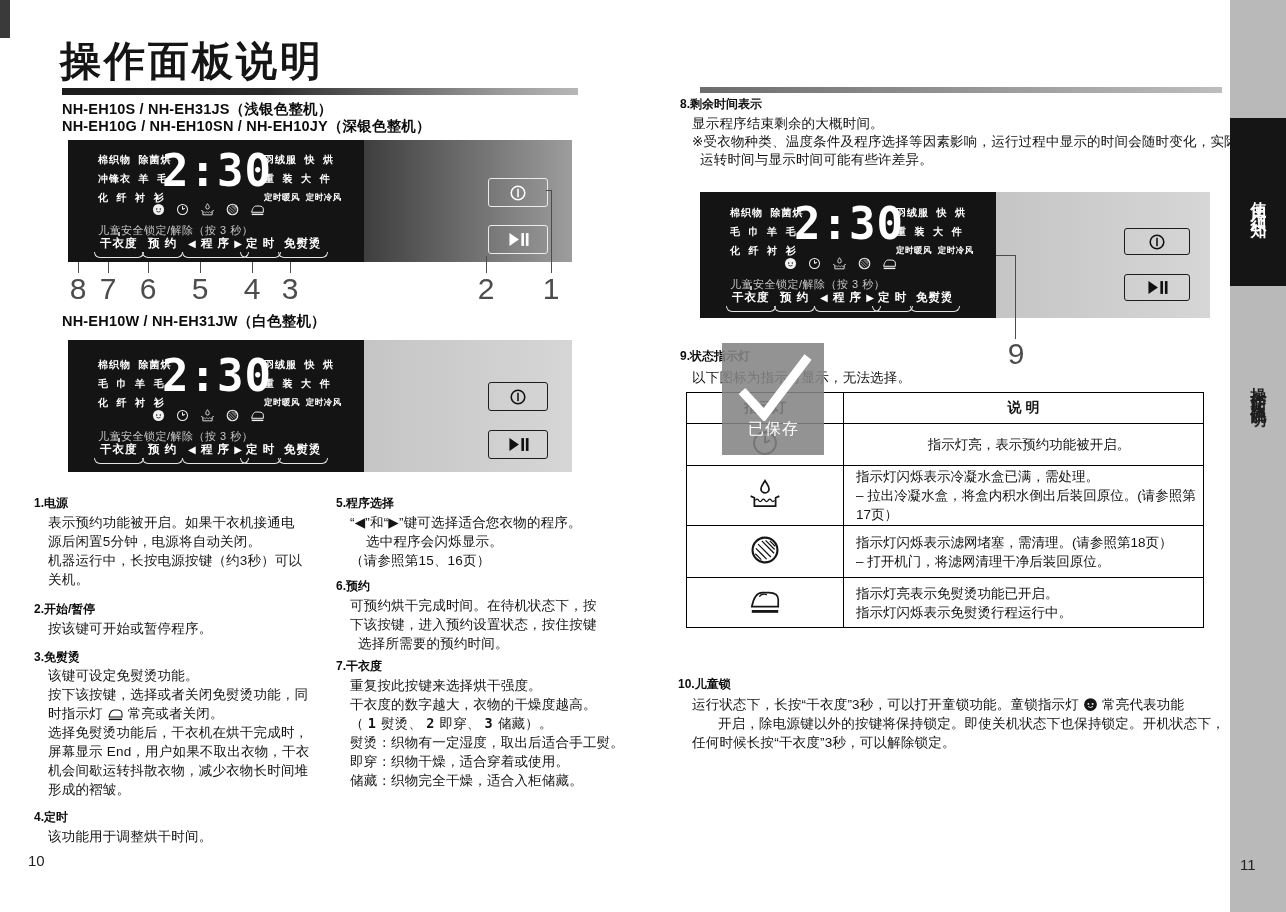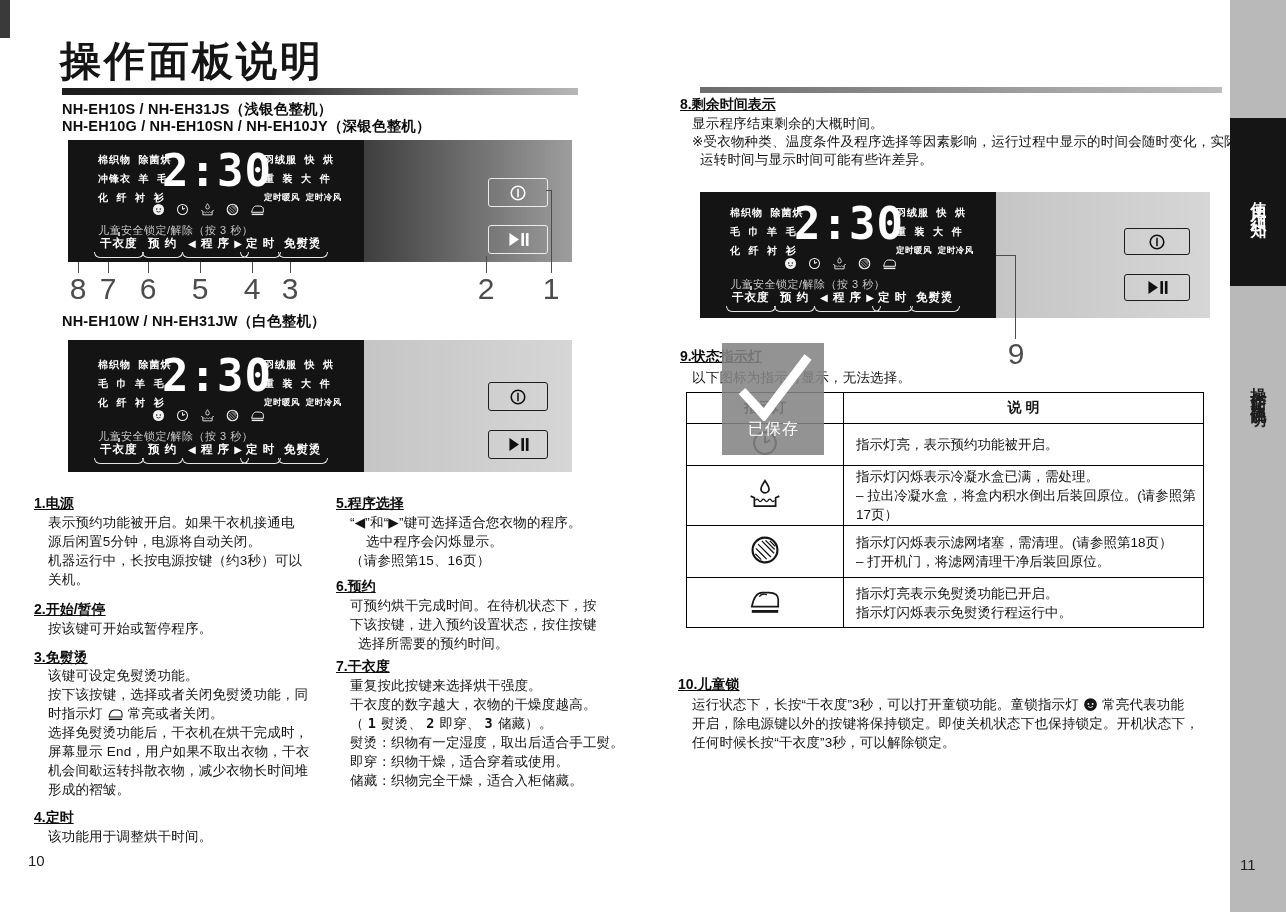--- a/index.html
+++ b/index.html
@@ -29,21 +29,21 @@
   .pbtn::after{content:"";position:absolute;left:-4px;right:-4px;bottom:0;height:5px;
         border:1.2px solid #e6e6e6;border-top:none;border-radius:0 0 6px 6px;}
   .pbtn .arr{font-family:"DejaVu Sans",sans-serif;font-size:10px;}
   .hwbtn{position:absolute;display:flex;align-items:center;justify-content:center;border-radius:3px;}
   .hwbtn.light{border:1.7px solid #ececec;color:#fff;}
   .hwbtn.dark{border:1.7px solid #1c1c1c;color:#101010;}
   
   .c-num{position:absolute;width:28px;text-align:center;font-size:30px;color:#4c4c4c;}
   .c-line{position:absolute;background:#4c4c4c;}
   
-  .sec-h{position:absolute;font-size:14px;font-weight:bold;color:#0d0d0d;text-decoration:underline;}
+  .sec-h{position:absolute;font-size:12px;font-weight:bold;color:#0d0d0d;}
   .txt{position:absolute;font-size:13.5px;color:#141414;letter-spacing:0.2px;white-space:nowrap;}
   .seg{font-family:"DejaVu Sans Mono",monospace;font-weight:bold;margin:0 5px 0 4px;}
   .inline-ic{display:inline-block;vertical-align:-3px;margin:0 4px;}
   
   .itable{position:absolute;left:686px;top:392px;border-collapse:collapse;table-layout:fixed;}
   .itable th,.itable td{border:1.4px solid #000;}
   .itable th{font-size:14px;font-weight:bold;height:28px;text-align:center;}
   .itable td{font-size:13.5px;}
   .itable td.ic{text-align:center;vertical-align:middle;color:#161616;--hole:#fff;}
   .itable td.tx{padding-left:12px;line-height:19px;}
@@ -319,21 +319,21 @@
   <table class="itable">
     <colgroup>
         <col style="width:157px;">
         <col style="width:360px;">
       </colgroup>
     <tbody>
         <tr>
       <th>指示灯</th>
       <th>说 明</th>
     </tr>
-    <tr style="height:42px;">
+    <tr style="height:42px;text-align:center;">
       <td class="ic"><svg width="28" height="28" viewBox="0 0 24 24" fill="none" stroke="currentColor" stroke-width="1.7">
               <circle cx="12" cy="12" r="9.4"></circle>
               <path d="M12 12 V6 M12 12 L16.4 9.6 M12 2.4 V4.1"></path>
             </svg></td>
       <td class="tx">指示灯亮，表示预约功能被开启。</td>
     </tr>
     <tr style="height:54px;">
       <td class="ic"><svg width="34" height="30" viewBox="0 0 32 28" fill="none" stroke="currentColor" stroke-width="1.6">
               <path d="M16 1.5 C14 4.8 12.2 6.8 12.2 9.2 a3.8 3.8 0 0 0 7.6 0 C19.8 6.8 18 4.8 16 1.5 Z"></path>
               <path d="M2.5 16 L6 17.6 V25.5 H26 V17.6 L29.5 16"></path>
@@ -368,21 +368,21 @@
   </tbody>
     </table>
 
   <div class="sec-h" style="left:678px;top:676px;">10.儿童锁</div>
   <div class="txt" style="left:692px;top:696px;"><span>运行状态下，长按“干衣度”3秒，可以打开童锁功能。童锁指示灯</span><span class="inline-ic" style="--hole:#fff;color:#161616;"><svg width="15" height="15" viewBox="0 0 24 24">
           <circle cx="12" cy="12" r="10.2" fill="currentColor"></circle>
           <circle cx="8.6" cy="11" r="1.5" fill="var(--hole)"></circle>
           <circle cx="15.4" cy="11" r="1.5" fill="var(--hole)"></circle>
           <path d="M8.2 15.2 q3.8 3.2 7.6 0" stroke="var(--hole)" stroke-width="1.5" fill="none"></path>
         </svg></span><span>常亮代表功能</span></div>
-  <div class="txt" style="left:692px;top:715px;">开启，除电源键以外的按键将保持锁定。即使关机状态下也保持锁定。开机状态下，</div>
+  <div class="txt" style="left:718px;top:715px;">开启，除电源键以外的按键将保持锁定。即使关机状态下也保持锁定。开机状态下，</div>
   <div class="txt" style="left:692px;top:734px;">任何时候长按“干衣度”3秒，可以解除锁定。</div>
 
   <div class="toast">
     <svg width="86" height="72" viewBox="0 0 86 72" style="position:absolute;left:8px;top:6px;">
       <polyline points="12,42 34,66 78,8" fill="none" stroke="#ffffff" stroke-width="9"></polyline>
     </svg>
     <div class="toast-label">已保存</div>
   </div>
 
   <div class="side-band"></div>

